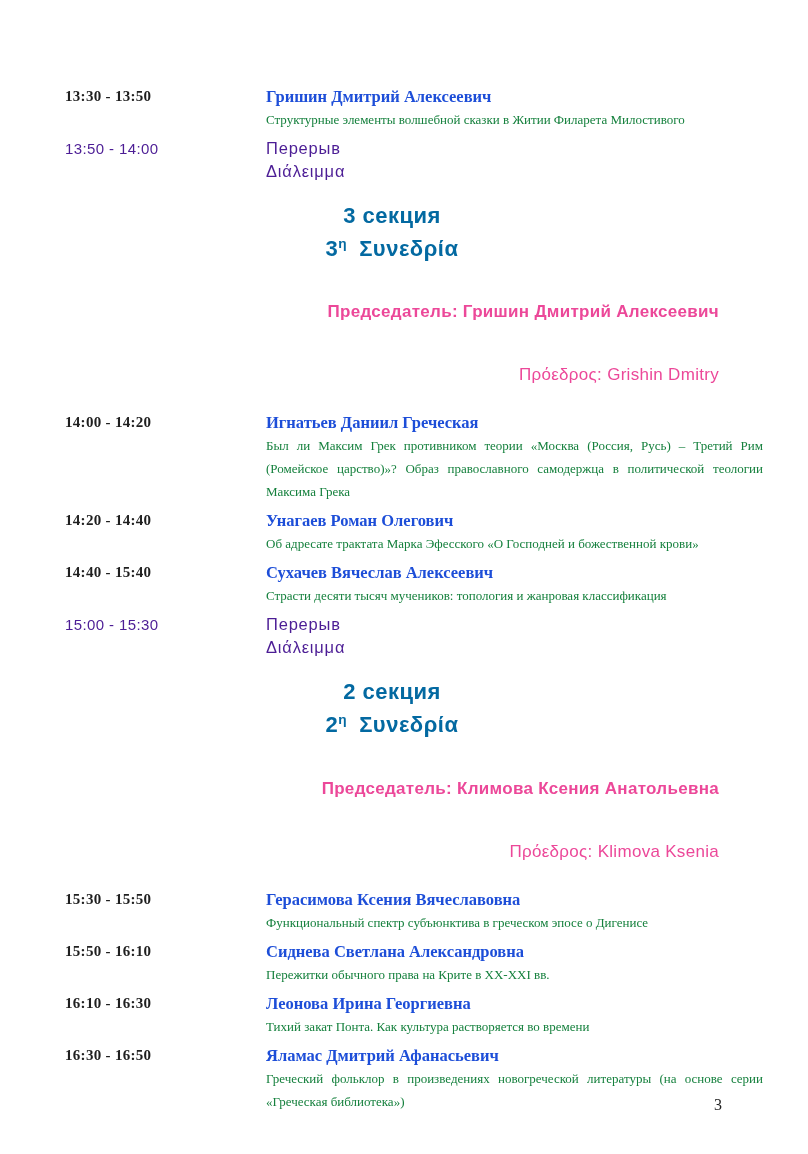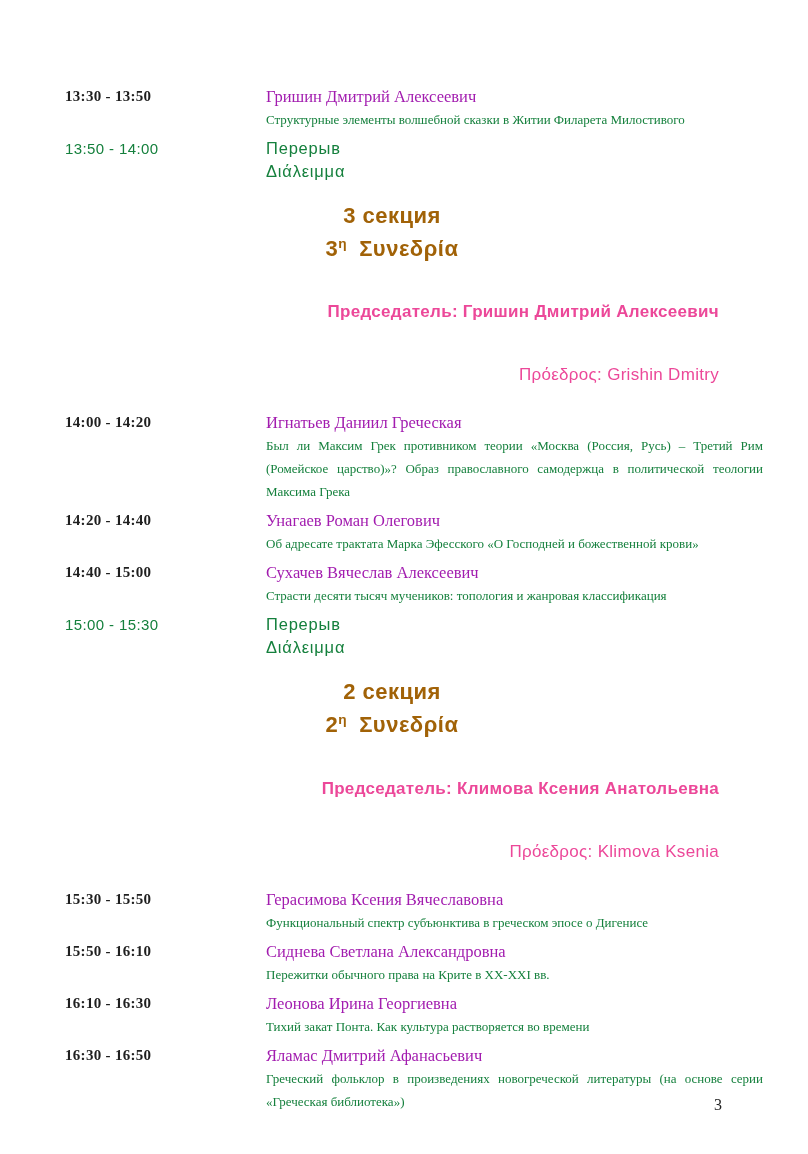--- a/index.html
+++ b/index.html
@@ -38,53 +38,53 @@
   .talk-row { margin-bottom: 6px; }
   .talk-time {
     font-size: 15px;
     font-weight: bold;
     line-height: 23px;
     letter-spacing: 0.3px;
     color: #1f1f1f;
   }
   .speaker {
     font-size: 16.5px;
-    font-weight: normal;
-    line-height: 23px;
-    color: #a21caf;
+    font-weight: bold;
+    line-height: 23px;
+    color: #1d4ed8;
   }
   .talk-title {
     font-size: 13px;
     line-height: 23px;
     color: #15803d;
     text-align: justify;
   }
   
   .break-row {
     margin-bottom: 19px;
     font-family: "Liberation Sans", sans-serif;
-    color: #15803d;
+    color: #4c1d95;
   }
   .break-time {
     font-size: 15px;
     line-height: 23px;
     letter-spacing: 0.4px;
   }
   .break-label {
     font-size: 16.5px;
     line-height: 23px;
     letter-spacing: 0.8px;
   }
   
   .section-block {
     width: 654px;
     text-align: center;
     font-family: "Liberation Sans", sans-serif;
     font-weight: bold;
-    color: #a16207;
+    color: #0369a1;
     margin-bottom: 37px;
   }
   .section-title {
     font-size: 22px;
     line-height: 28px;
     letter-spacing: 0.5px;
   }
   .section-sup {
     font-size: 0.62em;
     vertical-align: super;
@@ -166,21 +166,21 @@
 
   <section class="row talk-row">
     <div class="time-cell talk-time">14:20 - 14:40</div>
     <div class="body-cell">
       <div class="speaker">Унагаев Роман Олегович</div>
       <div class="talk-title">Об адресате трактата Марка Эфесского «О Господней и божественной крови»</div>
     </div>
   </section>
 
   <section class="row talk-row">
-    <div class="time-cell talk-time">14:40 - 15:00</div>
+    <div class="time-cell talk-time">14:40 - 15:40</div>
     <div class="body-cell">
       <div class="speaker">Сухачев Вячеслав Алексеевич</div>
       <div class="talk-title">Страсти десяти тысяч мучеников: топология и жанровая классификация</div>
     </div>
   </section>
 
   <section class="row break-row">
     <div class="time-cell break-time">15:00 - 15:30</div>
     <div class="body-cell">
       <div class="break-label">Перерыв</div>

